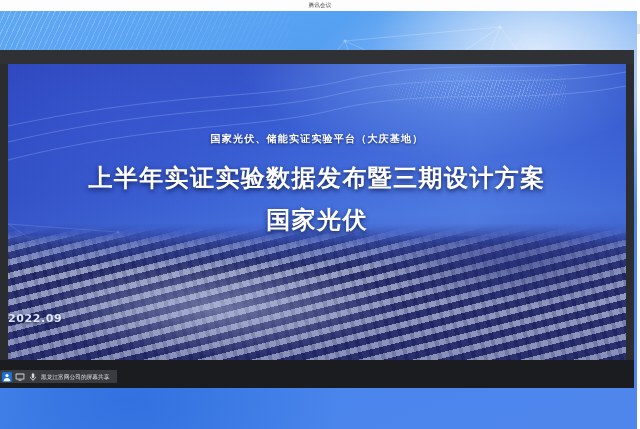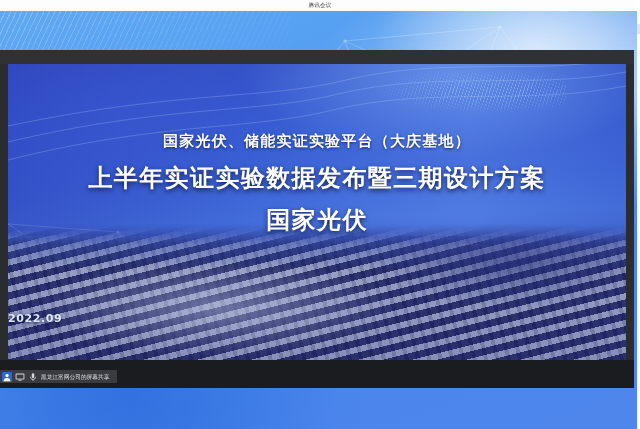--- a/index.html
+++ b/index.html
@@ -126,21 +126,21 @@
     position:absolute;inset:0;
     background:linear-gradient(180deg, rgba(52,74,200,.10) 0%, rgba(52,62,170,.12) 55%, rgba(46,52,140,.22) 100%);
     pointer-events:none;
   }
 
   
   .slide-text{position:absolute;left:0;width:100%;text-align:center;
     font-family:"DejaVu Sans","Liberation Sans",sans-serif;
     color:#ffffff;white-space:nowrap;}
   #subtitle{
-    top:68px;font-size:15px;font-weight:bold;letter-spacing:1.2px;
+    top:68px;font-size:10px;font-weight:bold;letter-spacing:1.2px;
     text-shadow:0 1px 3px rgba(10,20,70,.75);
   }
   #headline-1{
     top:98px;font-size:24px;font-weight:bold;letter-spacing:1.4px;
     text-shadow:0 2px 5px rgba(8,16,60,.85);
   }
   #headline-2{
     top:140px;font-size:24px;font-weight:bold;letter-spacing:1.4px;
     text-shadow:0 2px 5px rgba(8,16,60,.85);
   }

